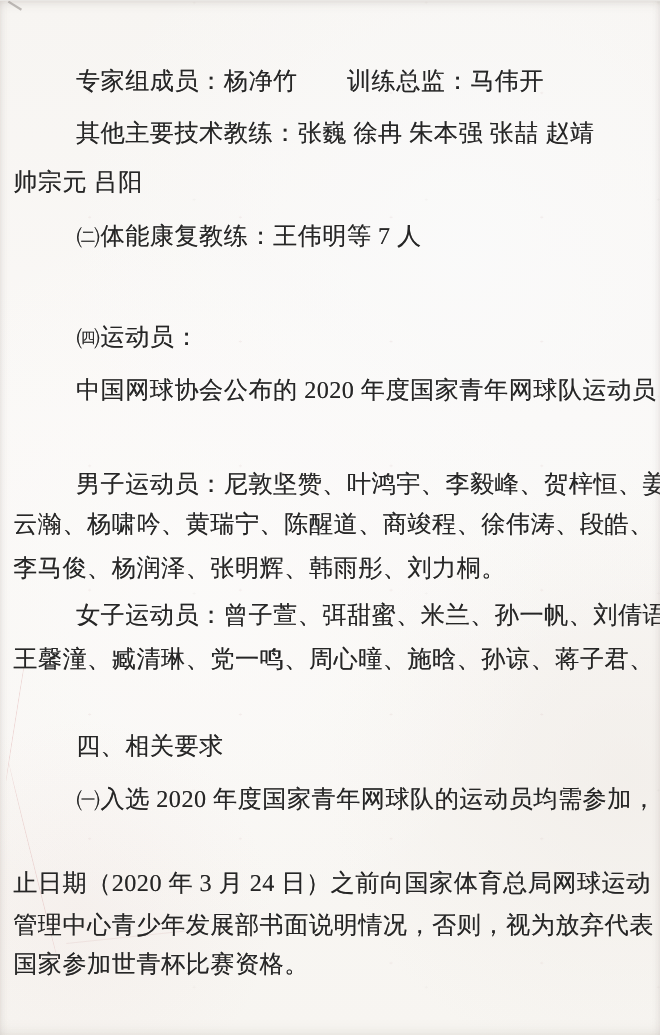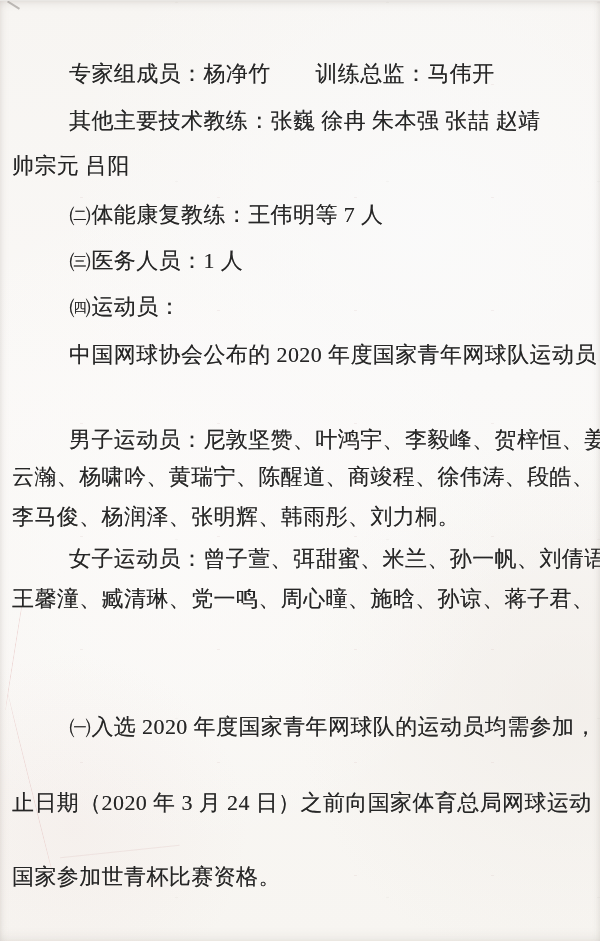--- a/index.html
+++ b/index.html
@@ -93,26 +93,27 @@
   <div class="speckle"></div>
   <div class="corner-mark"></div>
   <div class="crease crease-1"></div>
   <div class="crease crease-2"></div>
   <div class="crease crease-3"></div>
 
   <div class="line indent" style="top:58px">专家组成员：杨净竹　　训练总监：马伟开</div>
   <div class="line indent" style="top:105px">其他主要技术教练：张巍 徐冉 朱本强 张喆 赵靖</div>
   <div class="line" style="top:150px">帅宗元 吕阳</div>
   <div class="line indent" style="top:199px">㈡体能康复教练：王伟明等 7 人</div>
-  <div class="line indent" style="top:245px">㈢医务人员：1 人</div>
   <div class="line indent" style="top:291px">㈣运动员：</div>
   <div class="line indent" style="top:339px">中国网球协会公布的 2020 年度国家青年网球队运动员，</div>
   <div class="line indent" style="top:424px">男子运动员：尼敦坚赞、叶鸿宇、李毅峰、贺梓恒、姜</div>
   <div class="line" style="top:461px">云瀚、杨啸吟、黄瑞宁、陈醒道、商竣程、徐伟涛、段皓、</div>
   <div class="line" style="top:501px">李马俊、杨润泽、张明辉、韩雨彤、刘力桐。</div>
   <div class="line indent" style="top:543px">女子运动员：曾子萱、弭甜蜜、米兰、孙一帆、刘倩语、</div>
   <div class="line" style="top:583px">王馨潼、臧清琳、党一鸣、周心曈、施晗、孙谅、蒋子君、</div>
+  <div class="line indent" style="top:662px">四、相关要求</div>
   <div class="line indent" style="top:711px">㈠入选 2020 年度国家青年网球队的运动员均需参加，</div>
   <div class="line" style="top:787px">止日期（2020 年 3 月 24 日）之前向国家体育总局网球运动</div>
+  <div class="line" style="top:825px">管理中心青少年发展部书面说明情况，否则，视为放弃代表</div>
   <div class="line" style="top:861px">国家参加世青杯比赛资格。</div>
 
   <div class="edge-shade"></div>
 </div>
 
 </body></html>

